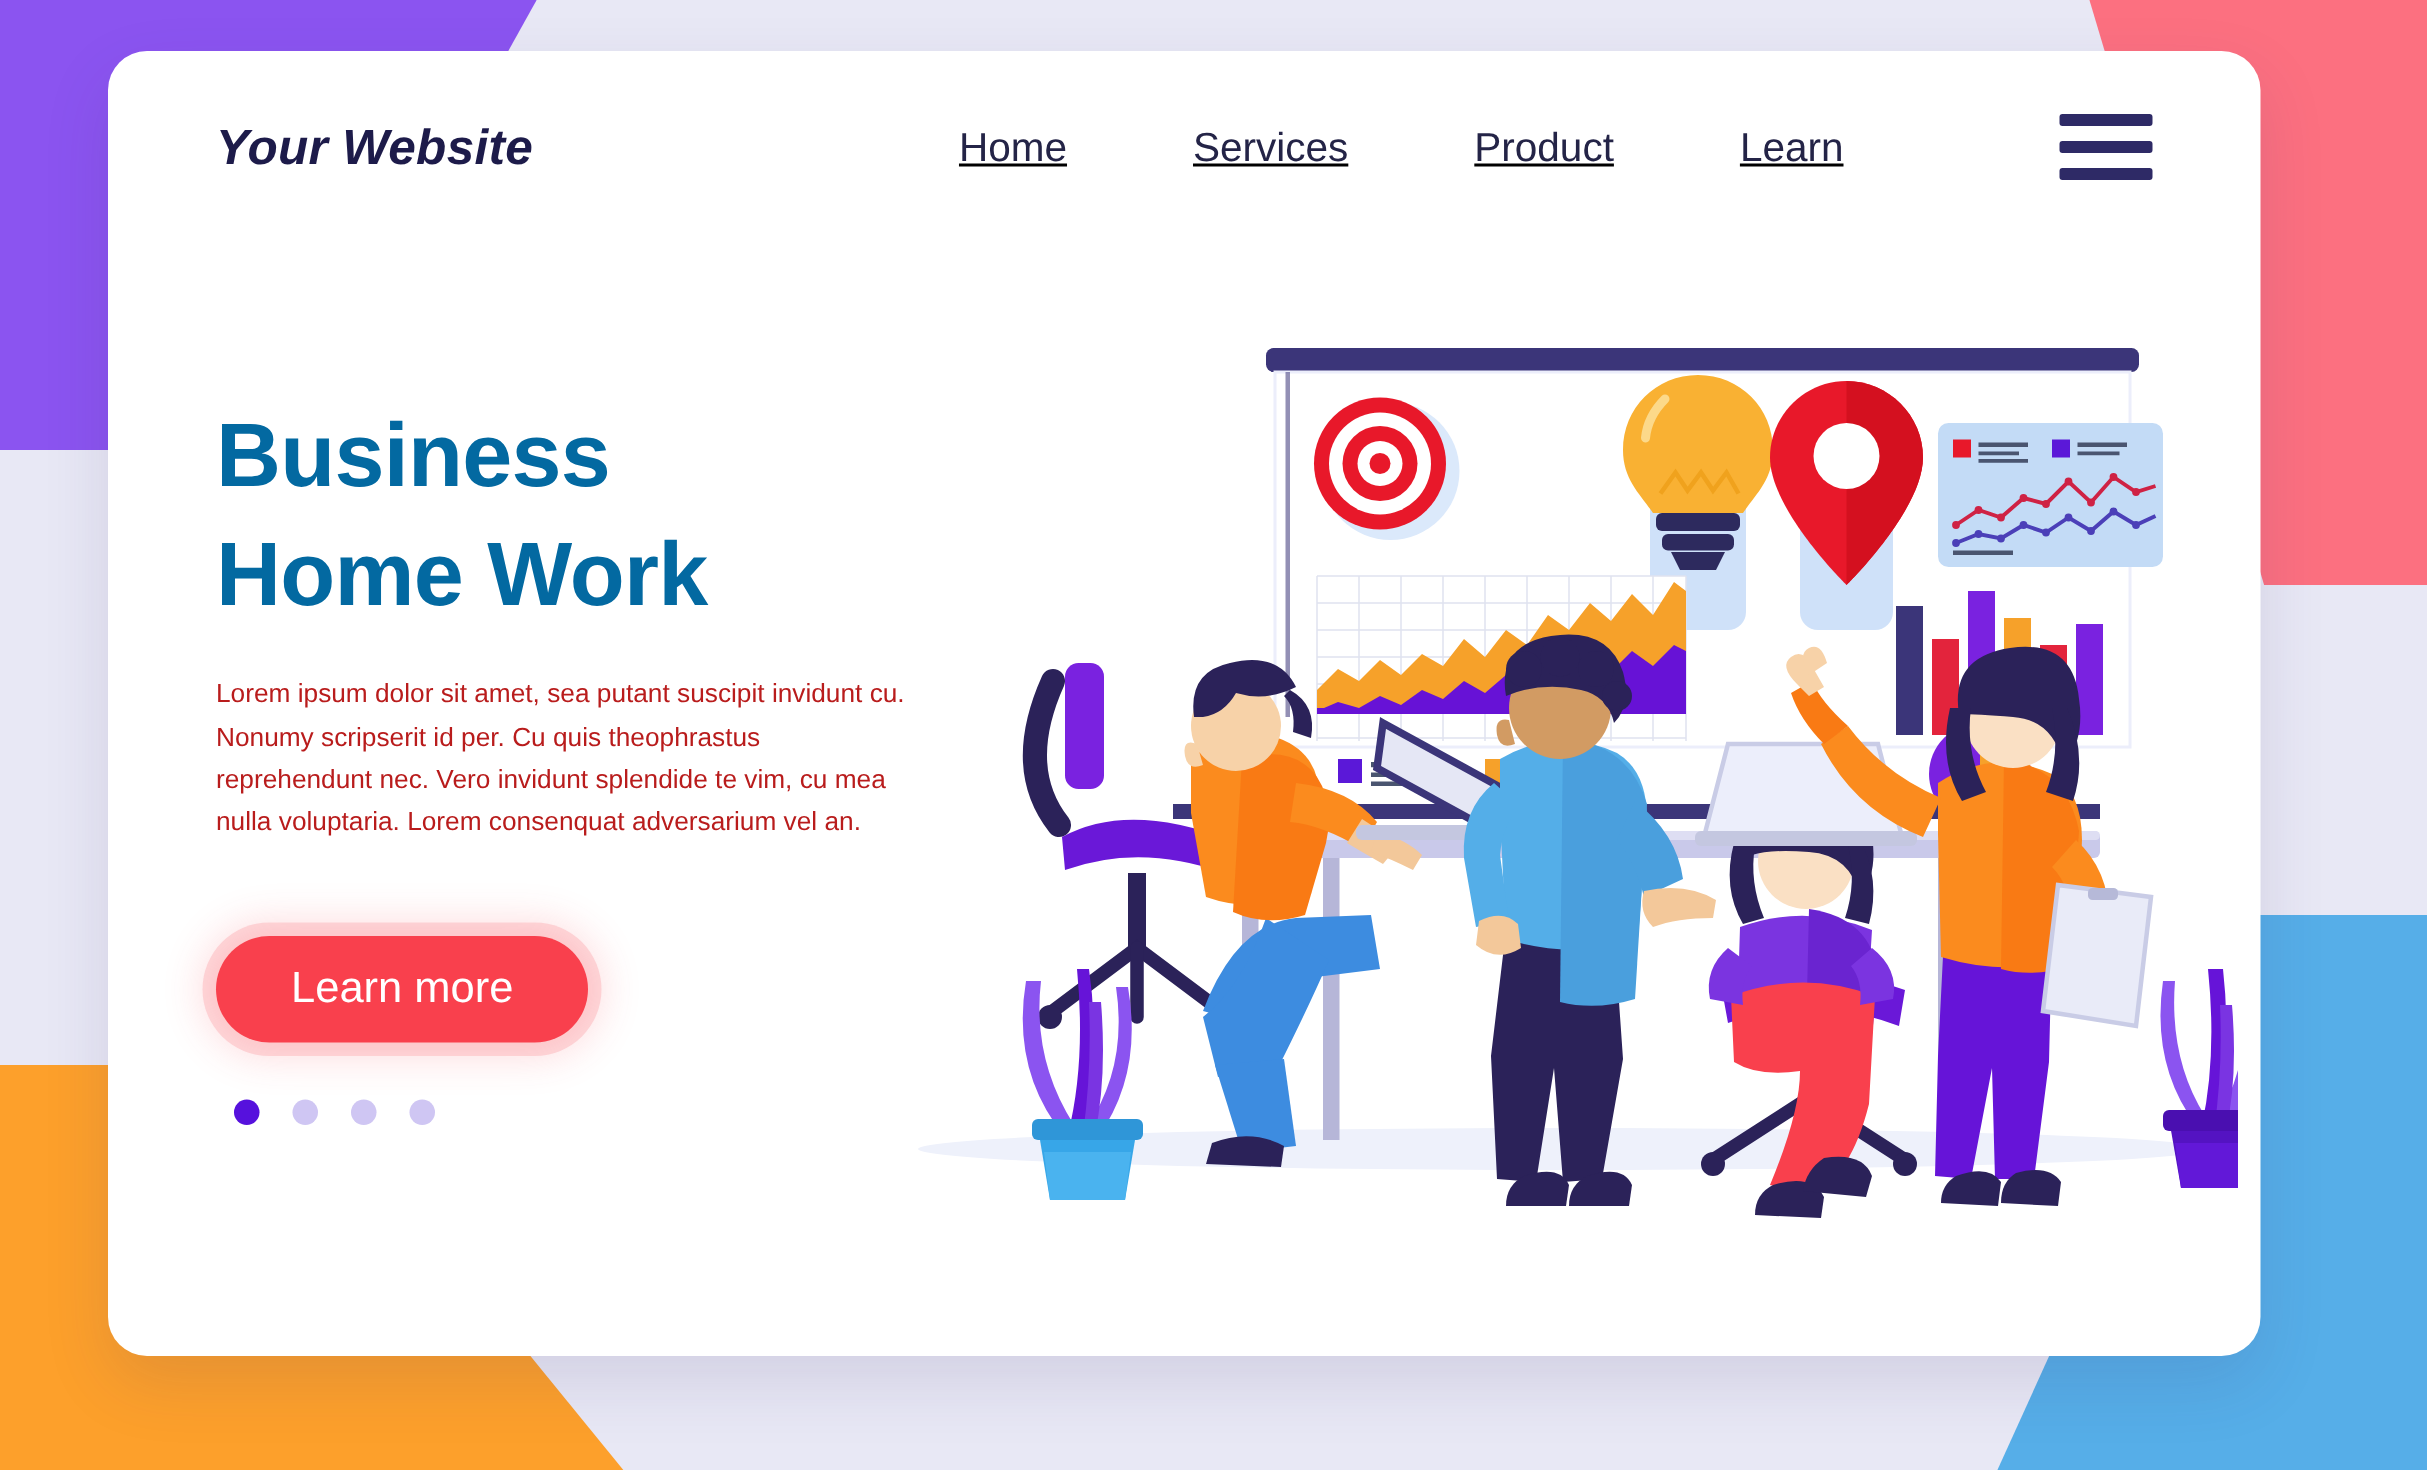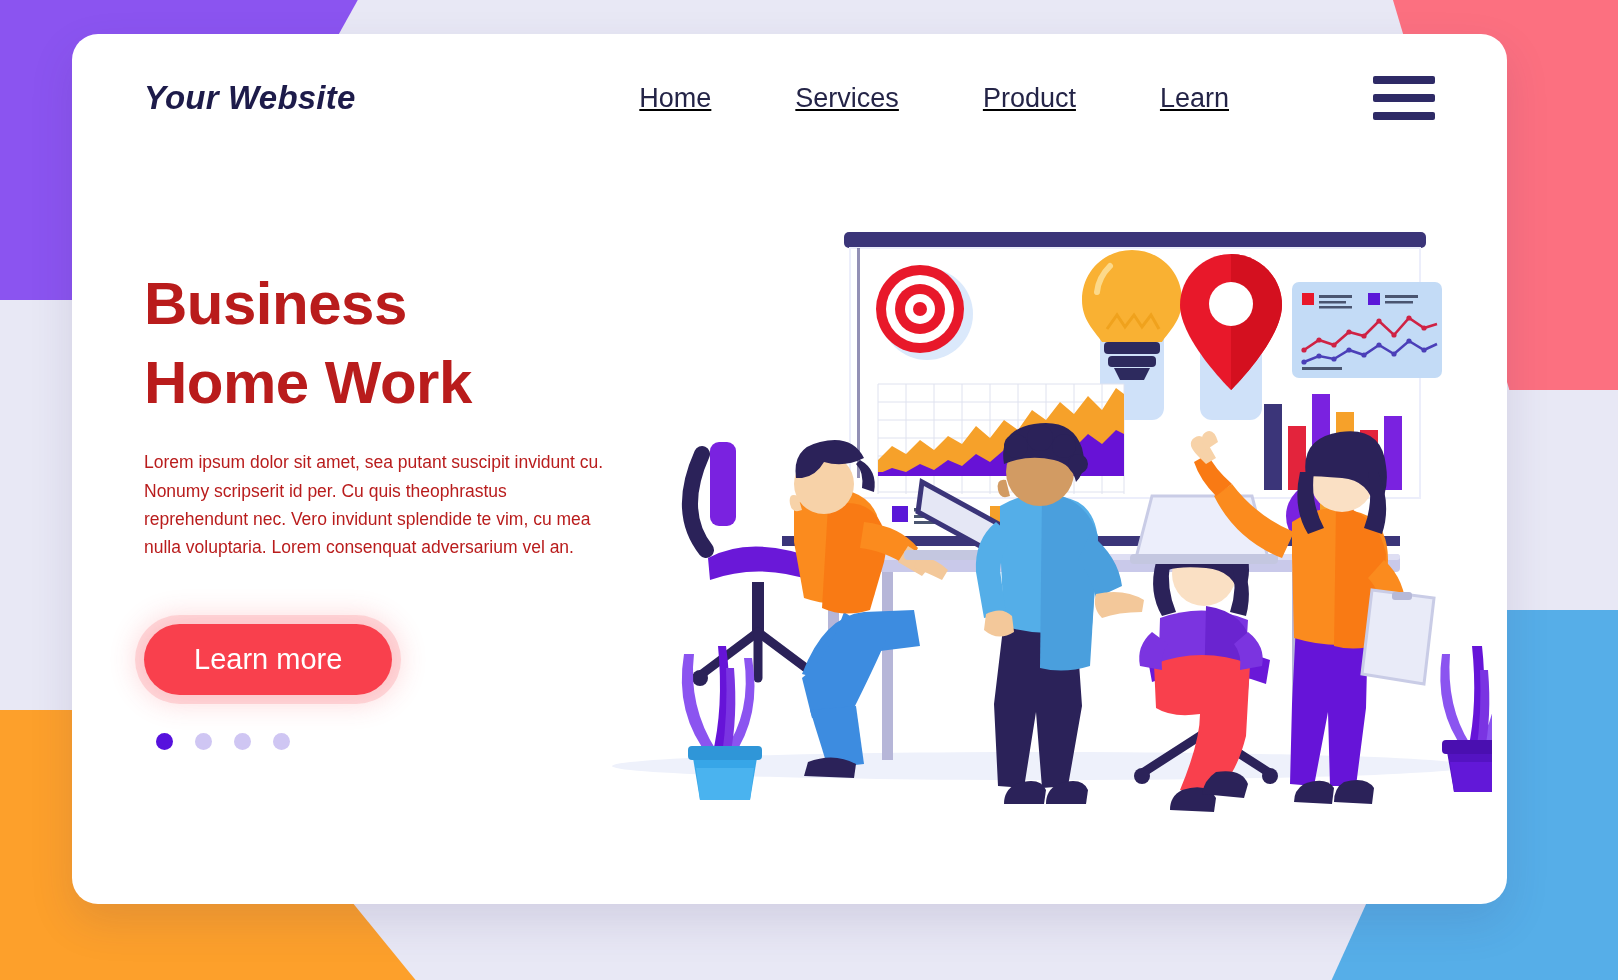--- a/index.html
+++ b/index.html
@@ -78,21 +78,21 @@
     display:block; height:8px; width:100%;
     background:#2e2a66; border-radius:2px;
   }
 
   
   .hero-left {
     position:absolute; left:72px; top:230px; width:520px;
   }
   .hero-title {
     font-size:60px; font-weight:bold; line-height:1.32;
-    color:#b91c1c; letter-spacing:-0.5px;
+    color:#0369a1; letter-spacing:-0.5px;
   }
   .hero-title .l2 { display:block; }
   .hero-text {
     margin-top:26px;
     font-size:17.5px; line-height:1.62; color:#b91c1c;
     width:460px;
   }
   .cta-wrap { margin-top:62px; }
   .cta-btn {
     display:inline-block;

